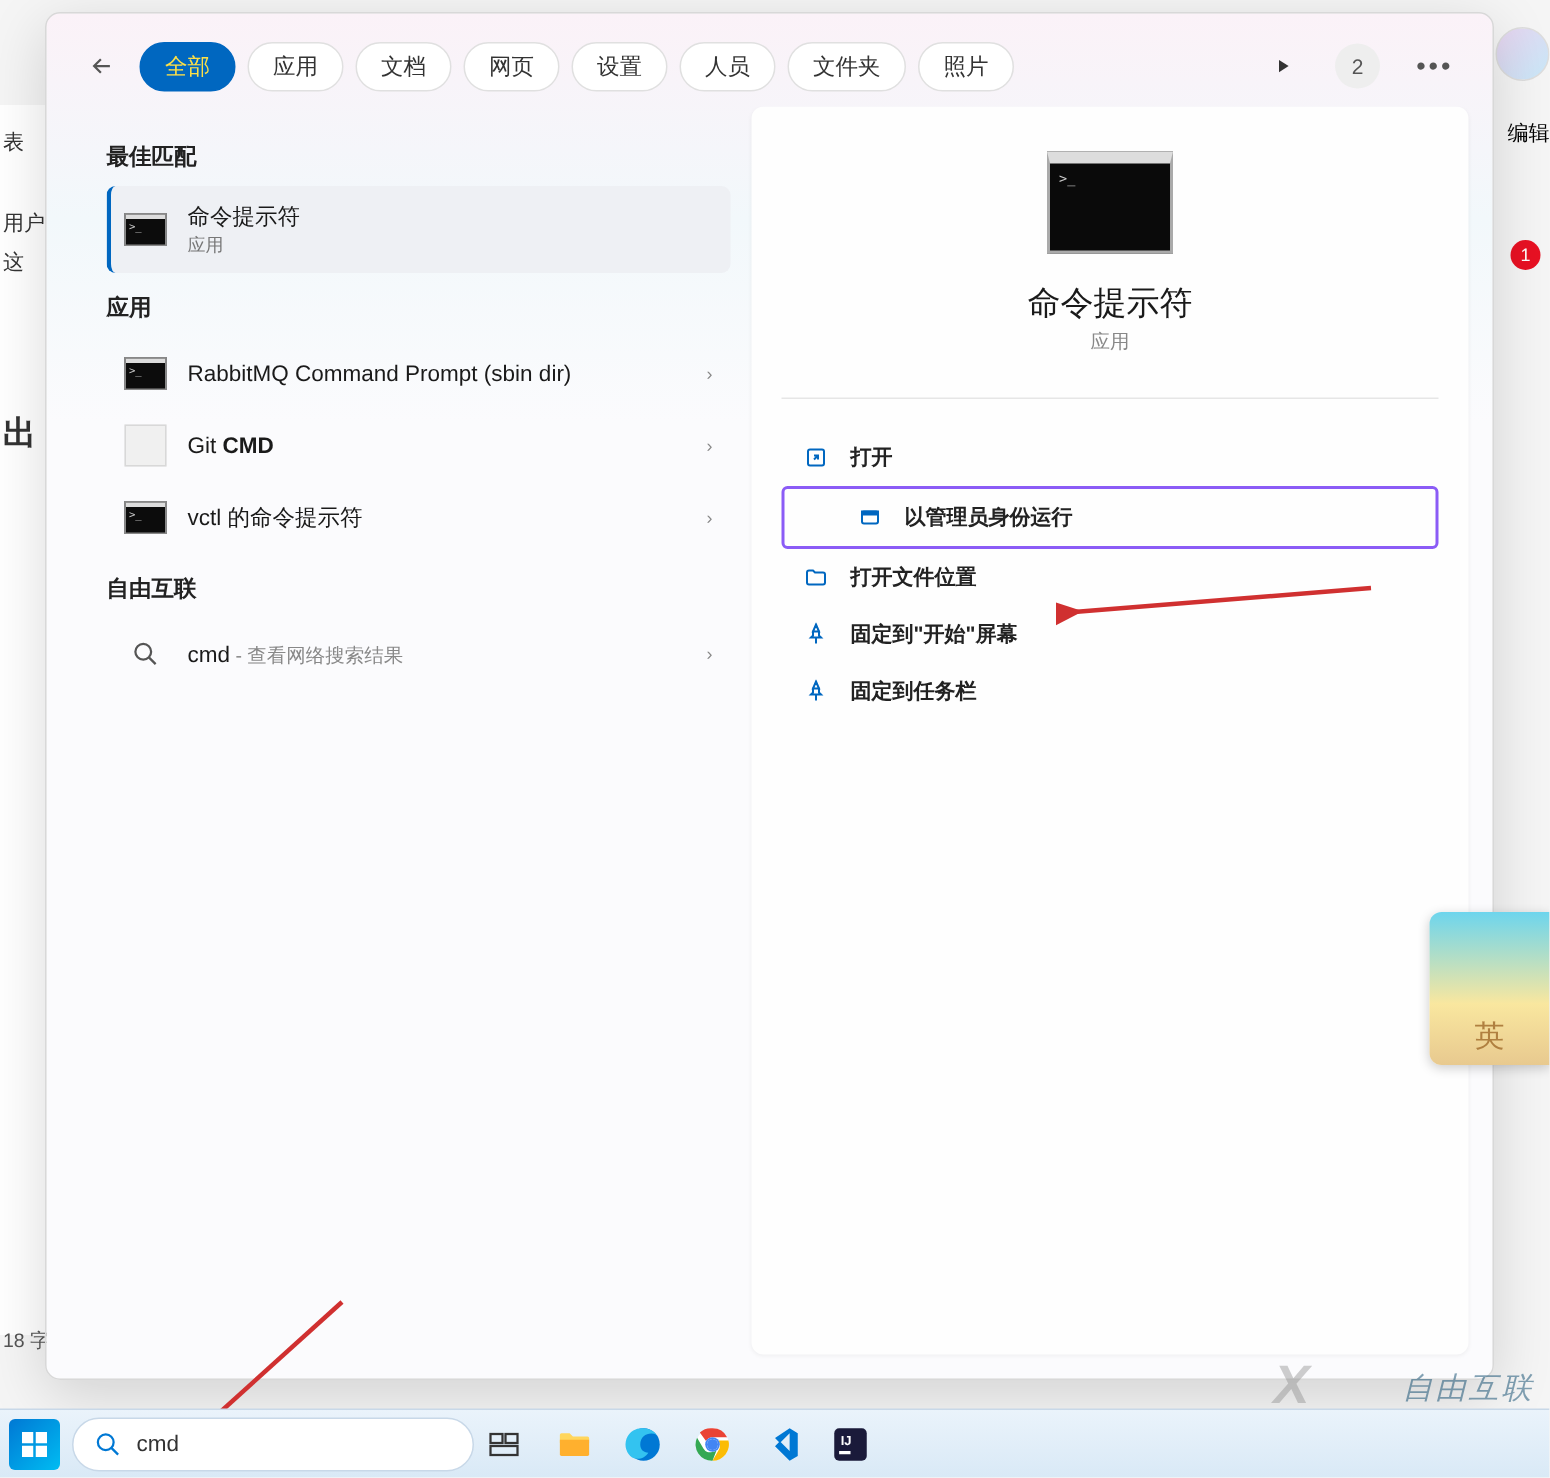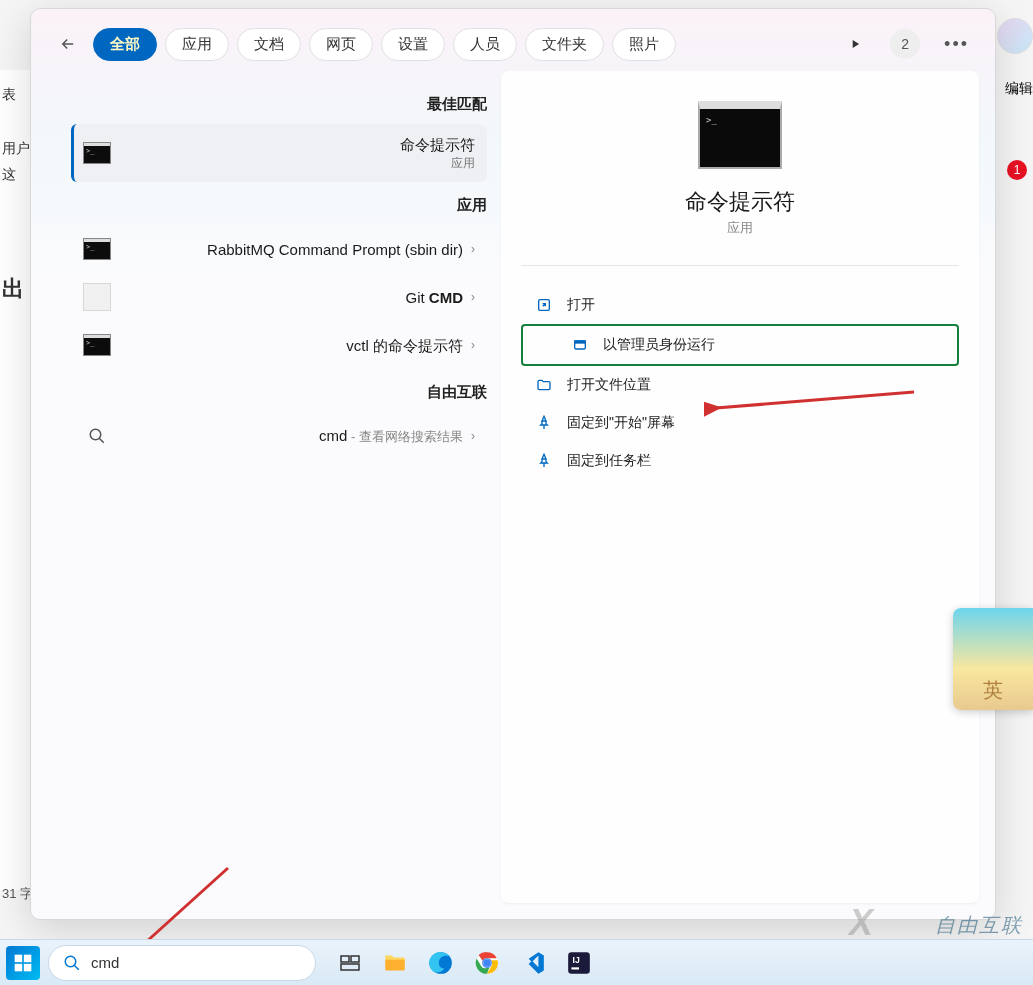--- a/index.html
+++ b/index.html
@@ -17,28 +17,28 @@
 .search-panel {
   position: absolute; left: 30px; top: 8px; width: 966px; height: 912px;
   background: linear-gradient(180deg, rgba(255,240,250,0.6) 0%, rgba(240,250,255,0.6) 15%, #fbfbfd 30%);
   border-radius: 10px; border: 1px solid #d8d8d8;
   box-shadow: 0 10px 40px rgba(0,0,0,0.15);
   display: flex; flex-direction: column;
 }
 .panel-header { display: flex; align-items: center; padding: 18px 20px 10px 20px; gap: 8px; }
 .back-btn { width: 34px; height: 34px; display: flex; align-items: center; justify-content: center; cursor: pointer; border-radius: 6px; }
 .chip { padding: 6px 16px; border-radius: 18px; background: #fff; border: 1px solid #e0e0e0; font-size: 15px; color: #333; cursor: pointer; }
-.chip.active { background: #0067c0; color: #fef9c3; border-color: #0067c0; font-weight: bold; }
+.chip.active { background: #0067c0; color: #fde047; border-color: #0067c0; }
 .header-right { margin-left: auto; display: flex; align-items: center; gap: 18px; }
 .play-btn { width: 34px; height: 34px; display: flex; align-items: center; justify-content: center; cursor: pointer; }
 .count-badge { width: 30px; height: 30px; border-radius: 50%; background: #eee; display: flex; align-items: center; justify-content: center; font-size: 14px; color: #555; }
 .more-btn { font-size: 18px; color: #555; cursor: pointer; padding: 0 6px; letter-spacing: 2px; }
 
 .panel-body { flex: 1; display: flex; padding: 0 16px 16px 16px; gap: 14px; overflow: hidden; }
-.left-col { width: 440px; padding: 10px 0 0 24px; text-align: right; }
+.left-col { width: 440px; padding: 10px 0 0 24px; }
 .right-col { flex: 1; background: #fefefe; border-radius: 8px; padding: 30px 20px; box-shadow: 0 1px 3px rgba(0,0,0,0.05); }
 
 .section-title { font-size: 15px; font-weight: 600; color: #222; margin: 14px 0 10px 0; }
 
 .result-row { display: flex; align-items: center; padding: 10px 12px; border-radius: 6px; cursor: pointer; position: relative; }
 .result-row.selected { background: #eef0f4; border-left: 3px solid #0067c0; padding-left: 9px; }
 .result-icon { width: 28px; height: 28px; margin-right: 14px; display: flex; align-items: center; justify-content: center; flex-shrink: 0; }
 .cmd-icon-box { width: 28px; height: 22px; background: #0c0c0c; border: 1px solid #888; position: relative; }
 .cmd-icon-box::before { content: ""; position: absolute; top: 0; left: 0; right: 0; height: 3px; background: #ddd; }
 .cmd-icon-box::after { content: ">_"; position: absolute; top: 4px; left: 2px; color: #ccc; font-size: 7px; font-family: monospace; }
@@ -48,54 +48,54 @@
 .result-sub { font-size: 12px; color: #777; }
 .chevron { color: #888; font-size: 12px; margin-left: 8px; }
 .web-hint { color: #888; font-size: 13px; }
 
 
 .detail-thumb { width: 84px; height: 68px; margin: 0 auto 18px auto; background: #0a0a0a; border: 2px solid #aaa; border-top: 8px solid #ddd; position: relative; }
 .detail-thumb::after { content: ">_"; position: absolute; top: 6px; left: 6px; color: #ccc; font-size: 9px; font-family: monospace; }
 .detail-title { text-align: center; font-size: 22px; color: #1a1a1a; margin-bottom: 2px; }
 .detail-sub { text-align: center; font-size: 13px; color: #888; margin-bottom: 28px; }
 .divider { height: 1px; background: #e6e6e6; margin: 0 0 20px 0; }
-.action-row { display: flex; align-items: center; gap: 14px; padding: 10px 14px; border-radius: 4px; cursor: pointer; font-size: 14px; color: #222; }
-.action-row.highlight { border: 2px solid #15803d; padding-left: 48px; }
+.action-row { display: flex; align-items: center; gap: 14px; padding: 10px 14px; border-radius: 4px; cursor: pointer; font-size: 14px; color: #222; font-weight: bold; }
+.action-row.highlight { border: 2px solid #8b5cf6; padding-left: 48px; }
 .action-icon { width: 18px; height: 18px; color: #0067c0; display: flex; align-items: center; justify-content: center; }
 
 
 .arrow1 { position: absolute; left: 704px; top: 380px; pointer-events: none; }
 .arrow2 { position: absolute; left: 108px; top: 862px; pointer-events: none; }
 
 
 .ime-widget { position: absolute; right: 0; top: 608px; width: 80px; height: 102px; border-radius: 8px 0 0 8px; background: linear-gradient(180deg,#6dd5ed,#f9e79f 60%,#e8c98f); box-shadow: 0 2px 8px rgba(0,0,0,0.2); display: flex; align-items: flex-end; justify-content: center; padding-bottom: 6px; color: #b08040; font-size: 20px; }
 
 
 .taskbar { position: absolute; left: 0; bottom: 0; width: 100%; height: 46px; background: linear-gradient(180deg,#eaf3fb,#d9e9f6); border-top: 1px solid #c8d8e8; display: flex; align-items: center; padding: 0 6px; gap: 8px; }
 .start-btn { width: 34px; height: 34px; background: linear-gradient(135deg,#0078d4,#00bcf2); border-radius: 4px; display: flex; align-items: center; justify-content: center; }
 .start-btn svg { width: 20px; height: 20px; }
 .search-box { width: 268px; height: 36px; background: #fff; border-radius: 18px; border: 1px solid #c8d8e8; display: flex; align-items: center; padding: 0 14px; gap: 10px; }
 .search-box input { border: none; outline: none; flex: 1; font-size: 15px; color: #333; background: transparent; }
-.task-icon { width: 38px; height: 38px; display: flex; align-items: center; justify-content: flex-end; border-radius: 4px; cursor: pointer; }
+.task-icon { width: 38px; height: 38px; display: flex; align-items: center; justify-content: flex-start; border-radius: 4px; cursor: pointer; }
 .watermark { position: absolute; right: 10px; bottom: 46px; font-size: 20px; color: #0c4a6e; opacity: 0.5; font-style: italic; letter-spacing: 2px; }
 .watermark-x { position: absolute; right: 160px; bottom: 41px; font-size: 36px; color: #888; opacity: 0.4; font-weight: bold; font-style: italic; }
 </style>
 </head>
 <body>
 
 <div class="bg-avatar"></div>
 <div class="bg-right-top">编辑</div>
 <div class="bg-badge">1</div>
 <div class="bg-left">
   <div class="frag" style="margin-top:6px">表</div>
   <div class="frag" style="margin-top:36px">用户</div>
   <div class="frag">这</div>
   <div class="frag" style="margin-top:90px;font-size:22px;font-weight:600">出</div>
 </div>
-<div class="bg-bottom-left">31 字</div>
+<div class="bg-bottom-left">18 字</div>
 
 <div class="search-panel">
   <div class="panel-header">
     <div class="back-btn">
       <svg width="18" height="18" viewBox="0 0 24 24" fill="none" stroke="#555" stroke-width="2">
           <path d="M19 12H5M11 18l-6-6 6-6"></path>
         </svg>
     </div>
     <div class="chip active">全部</div>
     <div class="chip">应用</div>

